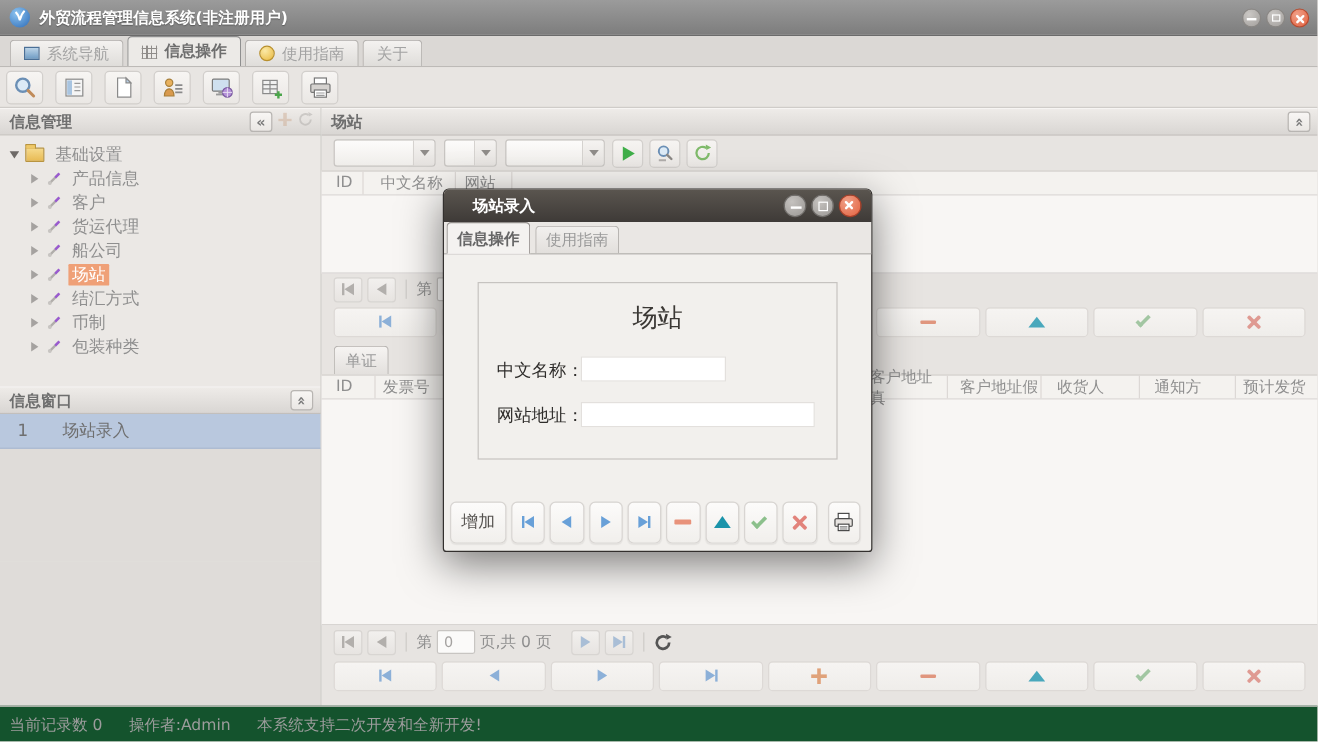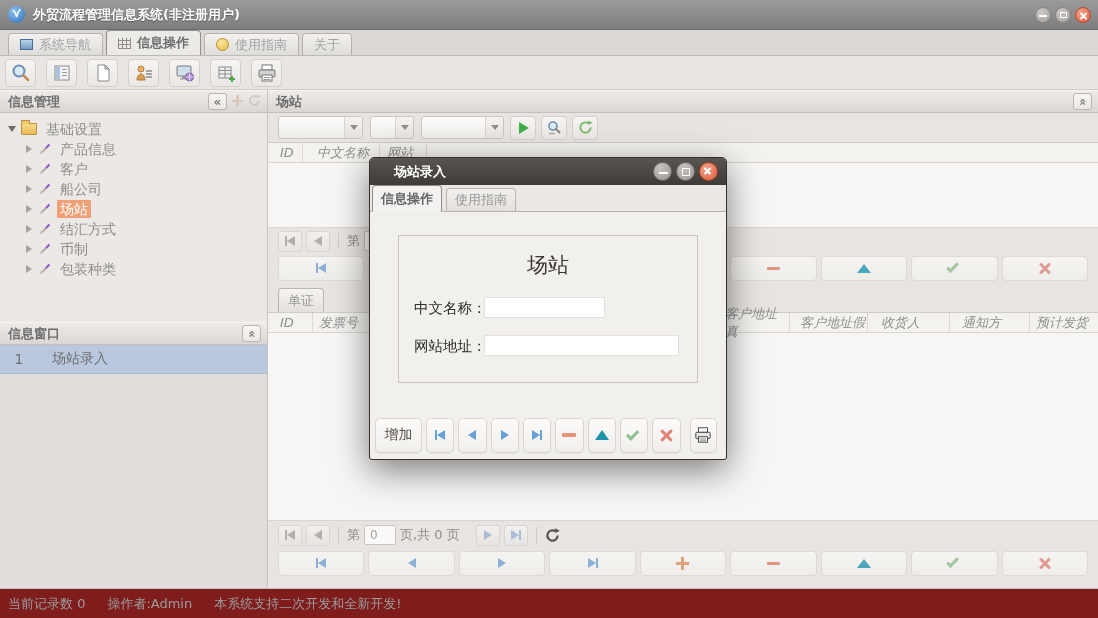--- a/index.html
+++ b/index.html
@@ -99,21 +99,21 @@
     background:linear-gradient(#f5f3f1,#e5e2df); border-radius:0 2px 2px 0; }
   .tri-dn-s { width:0; height:0; border-left:4px solid transparent; border-right:4px solid transparent;
     border-top:5px solid #8f8c89; }
   .sqbtn { width:26px; height:24px; border:1px solid #d3d0cd; border-radius:4px;
     background:linear-gradient(#f6f4f2,#eae7e4); display:flex; align-items:center; justify-content:center; }
   .icon-play { width:0; height:0; border-top:6px solid transparent; border-bottom:6px solid transparent;
     border-left:10px solid #3fae49; margin-left:2px; }
 
   .thead { display:flex; height:21px; background:#f4f2ef; border-top:1px solid #cfccc9;
     border-bottom:1px solid #d8d5d2; font-size:13px; color:#8f8f8f; align-items:center; }
-  .thead .cell { height:100%; display:flex; align-items:center; border-right:1px solid #dcd8d5;font-style:italic; }
+  .thead .cell { height:100%; display:flex; align-items:center; border-right:1px solid #dcd8d5; }
   .tbody { background:#f8f6f4; border-bottom:1px solid #d8d5d2; }
   .t1-c1 { width:35px; padding-left:12px; } .t1-c2 { width:77px; padding-left:14px; } .t1-c3 { width:47px; padding-left:7px; }
   .t2-c1 { width:45px; padding-left:12px; } .t2-c2 { width:85px; padding-left:6px; }
   .t2-sp { flex:1; border-right:none !important; }
   .t2-c3 { width:68px; padding-left:3px; } .t2-c4 { width:78px; padding-left:10px; }
   .t2-c5 { width:82px; padding-left:13px; } .t2-c6 { width:80px; padding-left:12px;text-align:right; }
   .t2-c7 { width:68px; padding-left:6px; border-right:none !important; }
 
   .pagerow { height:26px; display:flex; align-items:center; padding-left:10px; gap:4px; color:#8f8f8f; }
   .pbtn { width:24px; height:21px; border:1px solid #d8d5d2; border-radius:3px;
@@ -191,21 +191,21 @@
     border-bottom:10px solid #1b94aa; }
   .f-check { width:12px; height:7px; border-left:3px solid #8cc08c; border-bottom:3px solid #8cc08c;
     transform:rotate(-45deg) translateY(-2px); }
   .f-x { position:relative; width:15px; height:15px; }
   .f-x::before,.f-x::after { content:""; position:absolute; left:0; top:6px; width:15px; height:3px;
     background:#e2837b; border-radius:1px; }
   .f-x::before { transform:rotate(45deg);} .f-x::after { transform:rotate(-45deg);}
 
   
   .statusbar { position:absolute; left:0; top:588px; width:1098px; height:30px;
-    background:#7f1d1d; border-top:1px solid #c6c3c0; display:flex; align-items:center;
+    background:#14532d; border-top:1px solid #c6c3c0; display:flex; align-items:center;
     padding-left:8px; color:#9c9c9c; font-size:13px; }
   .statusbar span { margin-right:22px; }
 </style>
 </head>
 <body>
 
 <div class="titlebar">
   <div class="app-logo">
     <svg width="13" height="13" viewBox="0 0 13 13">
         <path d="M3 2 q3 3 3.5 7 q1-5 4-8" stroke="#fff" stroke-width="1.6" fill="none"></path>
@@ -340,20 +340,29 @@
         </svg>
       <span class="tree-label">客户</span>
     </div>
     <div class="tree-row tree-child">
       <span class="tri-right"></span>
       <svg class="witem" width="14" height="14" viewBox="0 0 14 14">
           <line x1="3" y1="11" x2="11" y2="3" stroke="#b0adaa" stroke-width="2"></line>
           <line x1="8" y1="6" x2="11.5" y2="2.5" stroke="#9a5ad0" stroke-width="2"></line>
           <circle cx="3.5" cy="10.5" r="1.6" fill="#c8c5c2"></circle>
         </svg>
+      <span class="tree-label">货运代理</span>
+    </div>
+    <div class="tree-row tree-child">
+      <span class="tri-right"></span>
+      <svg class="witem" width="14" height="14" viewBox="0 0 14 14">
+          <line x1="3" y1="11" x2="11" y2="3" stroke="#b0adaa" stroke-width="2"></line>
+          <line x1="8" y1="6" x2="11.5" y2="2.5" stroke="#9a5ad0" stroke-width="2"></line>
+          <circle cx="3.5" cy="10.5" r="1.6" fill="#c8c5c2"></circle>
+        </svg>
       <span class="tree-label">船公司</span>
     </div>
     <div class="tree-row tree-child">
       <span class="tri-right"></span>
       <svg class="witem" width="14" height="14" viewBox="0 0 14 14">
           <line x1="3" y1="11" x2="11" y2="3" stroke="#b0adaa" stroke-width="2"></line>
           <line x1="8" y1="6" x2="11.5" y2="2.5" stroke="#9a5ad0" stroke-width="2"></line>
           <circle cx="3.5" cy="10.5" r="1.6" fill="#c8c5c2"></circle>
         </svg>
       <span class="tree-label selected">场站</span>

